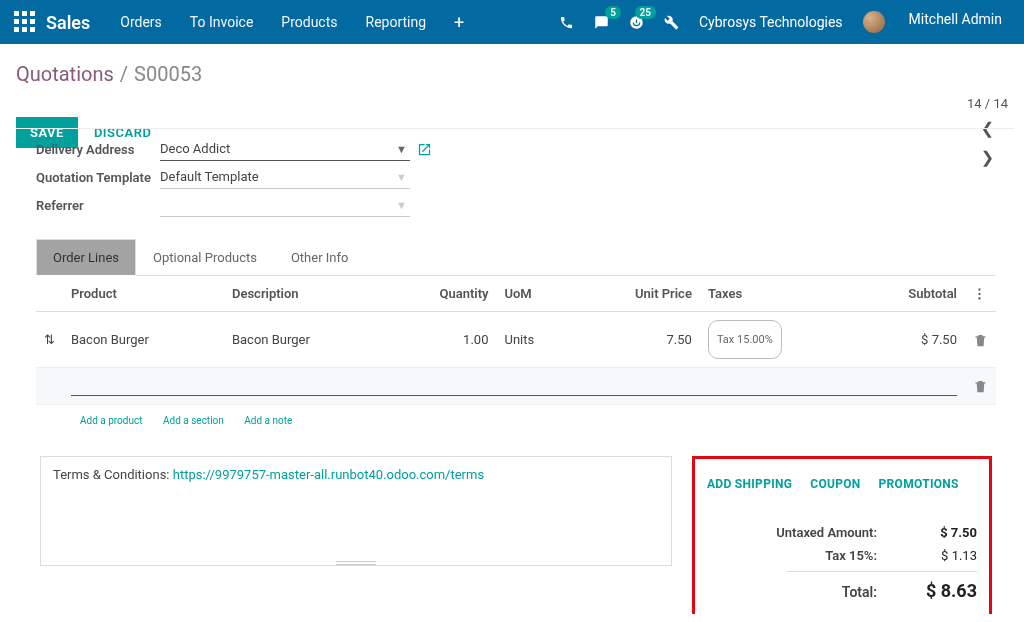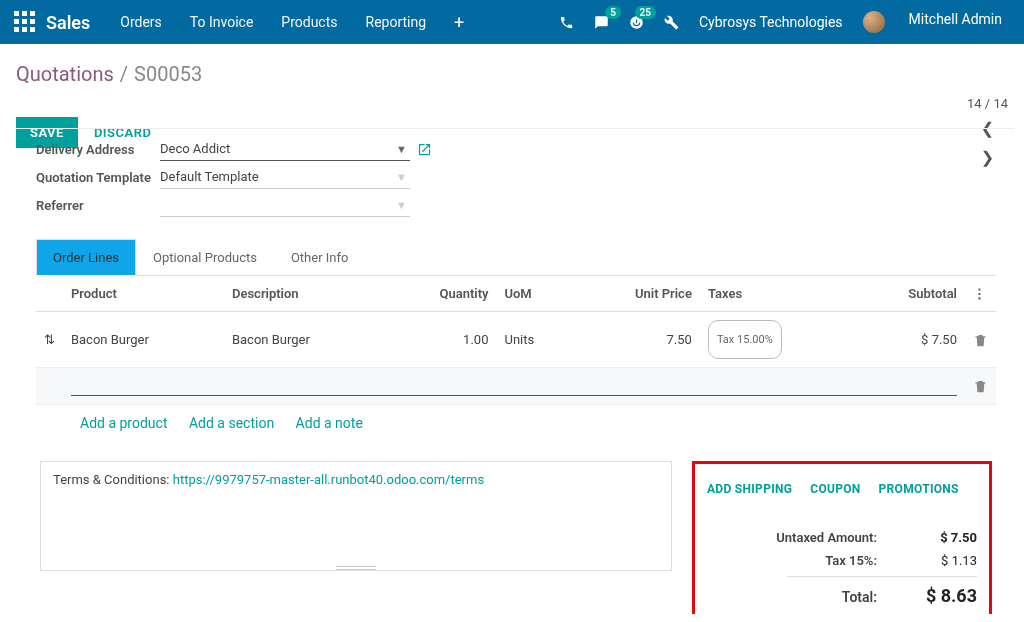--- a/index.html
+++ b/index.html
@@ -44,36 +44,36 @@
   .field-row { display: flex; align-items: center; height: 28px; margin-bottom: 0px; }
   .field-label { width: 124px; color: #555; font-size: 13px; font-weight: 600; }
   .field-input { width: 250px; border: none; border-bottom: 1px solid #ccc; font-size: 13px; color: #444; padding: 4px 0; background: transparent; }
   .field-input.bold-border { border-bottom: 1px solid #555; }
   .dropdown-caret { color: #666; margin-left: -14px; font-size: 11px; }
   .ext-link { color: #00A09D; margin-left: 10px; font-size: 14px; cursor: pointer; }
 
   
   .tabs { margin-top: 20px; border-bottom: 1px solid #ddd; display: flex; }
   .tab { padding: 10px 16px; font-size: 13px; color: #666; cursor: pointer; border: 1px solid transparent; border-bottom: none; }
-  .tab.active { border-color: #ddd; border-bottom: 1px solid #fff; margin-bottom: -1px; background: #0ea5e9; color: #333; }
+  .tab.active { border-color: #ddd; border-bottom: 1px solid #fff; margin-bottom: -1px; background: #a3a3a3; color: #333; }
 
   
   table.lines { width: 100%; border-collapse: collapse; font-size: 13px; margin-top: 0; }
   table.lines th { text-align: left; color: #555; font-weight: 600; padding: 10px 8px; border-bottom: 1px solid #ddd; }
   table.lines th.right, table.lines td.right { text-align: right; }
   table.lines td { padding: 8px 8px; border-bottom: 1px solid #eee; color: #444; }
   .tax-badge { border: 1px solid #bbb; border-radius: 10px; padding: 12px 8px; font-size: 11px; color: #666; display: inline-block; }
   .trash { color: #888; cursor: pointer; }
   .drag-handle { color: #bbb; text-align: center; width: 20px; }
   .ellipsis-col { width: 20px; text-align: center; color: #888; cursor: pointer; }
 
   .new-line-row td { background: #f7f8f9; padding: 4px 8px; }
   .new-line-input { width: 100%; border: none; border-bottom: 1px solid #555; background: transparent; font-size: 13px; padding: 2px 0; outline: none; }
 
-  .add-links { padding: 10px 44px; font-size: 14px; }
+  .add-links { padding: 10px 44px; font-size: 10px; }
   .add-links a { color: #00A09D; margin-right: 18px; cursor: pointer; text-decoration: none; }
 
   
   .bottom-area { display: flex; margin-top: 20px; gap: 20px; align-items: flex-start; padding: 0 4px 30px 4px; }
   .terms-box { flex: 1; border: 1px solid #ddd; min-height: 110px; padding: 10px 12px; font-size: 13px; color: #444; position: relative; }
   .terms-box a { color: #00A09D; text-decoration: none; }
   .terms-resize { position: absolute; bottom: 0; left: 50%; transform: translateX(-50%); width: 40px; height: 4px; border-top: 1px solid #ccc; border-bottom: 1px solid #ccc; }
 
   .totals-box { width: 300px; border: 3px solid #E30613; padding: 18px 12px 30px 12px; }
   .totals-actions { display: flex; gap: 18px; margin-bottom: 34px; }

